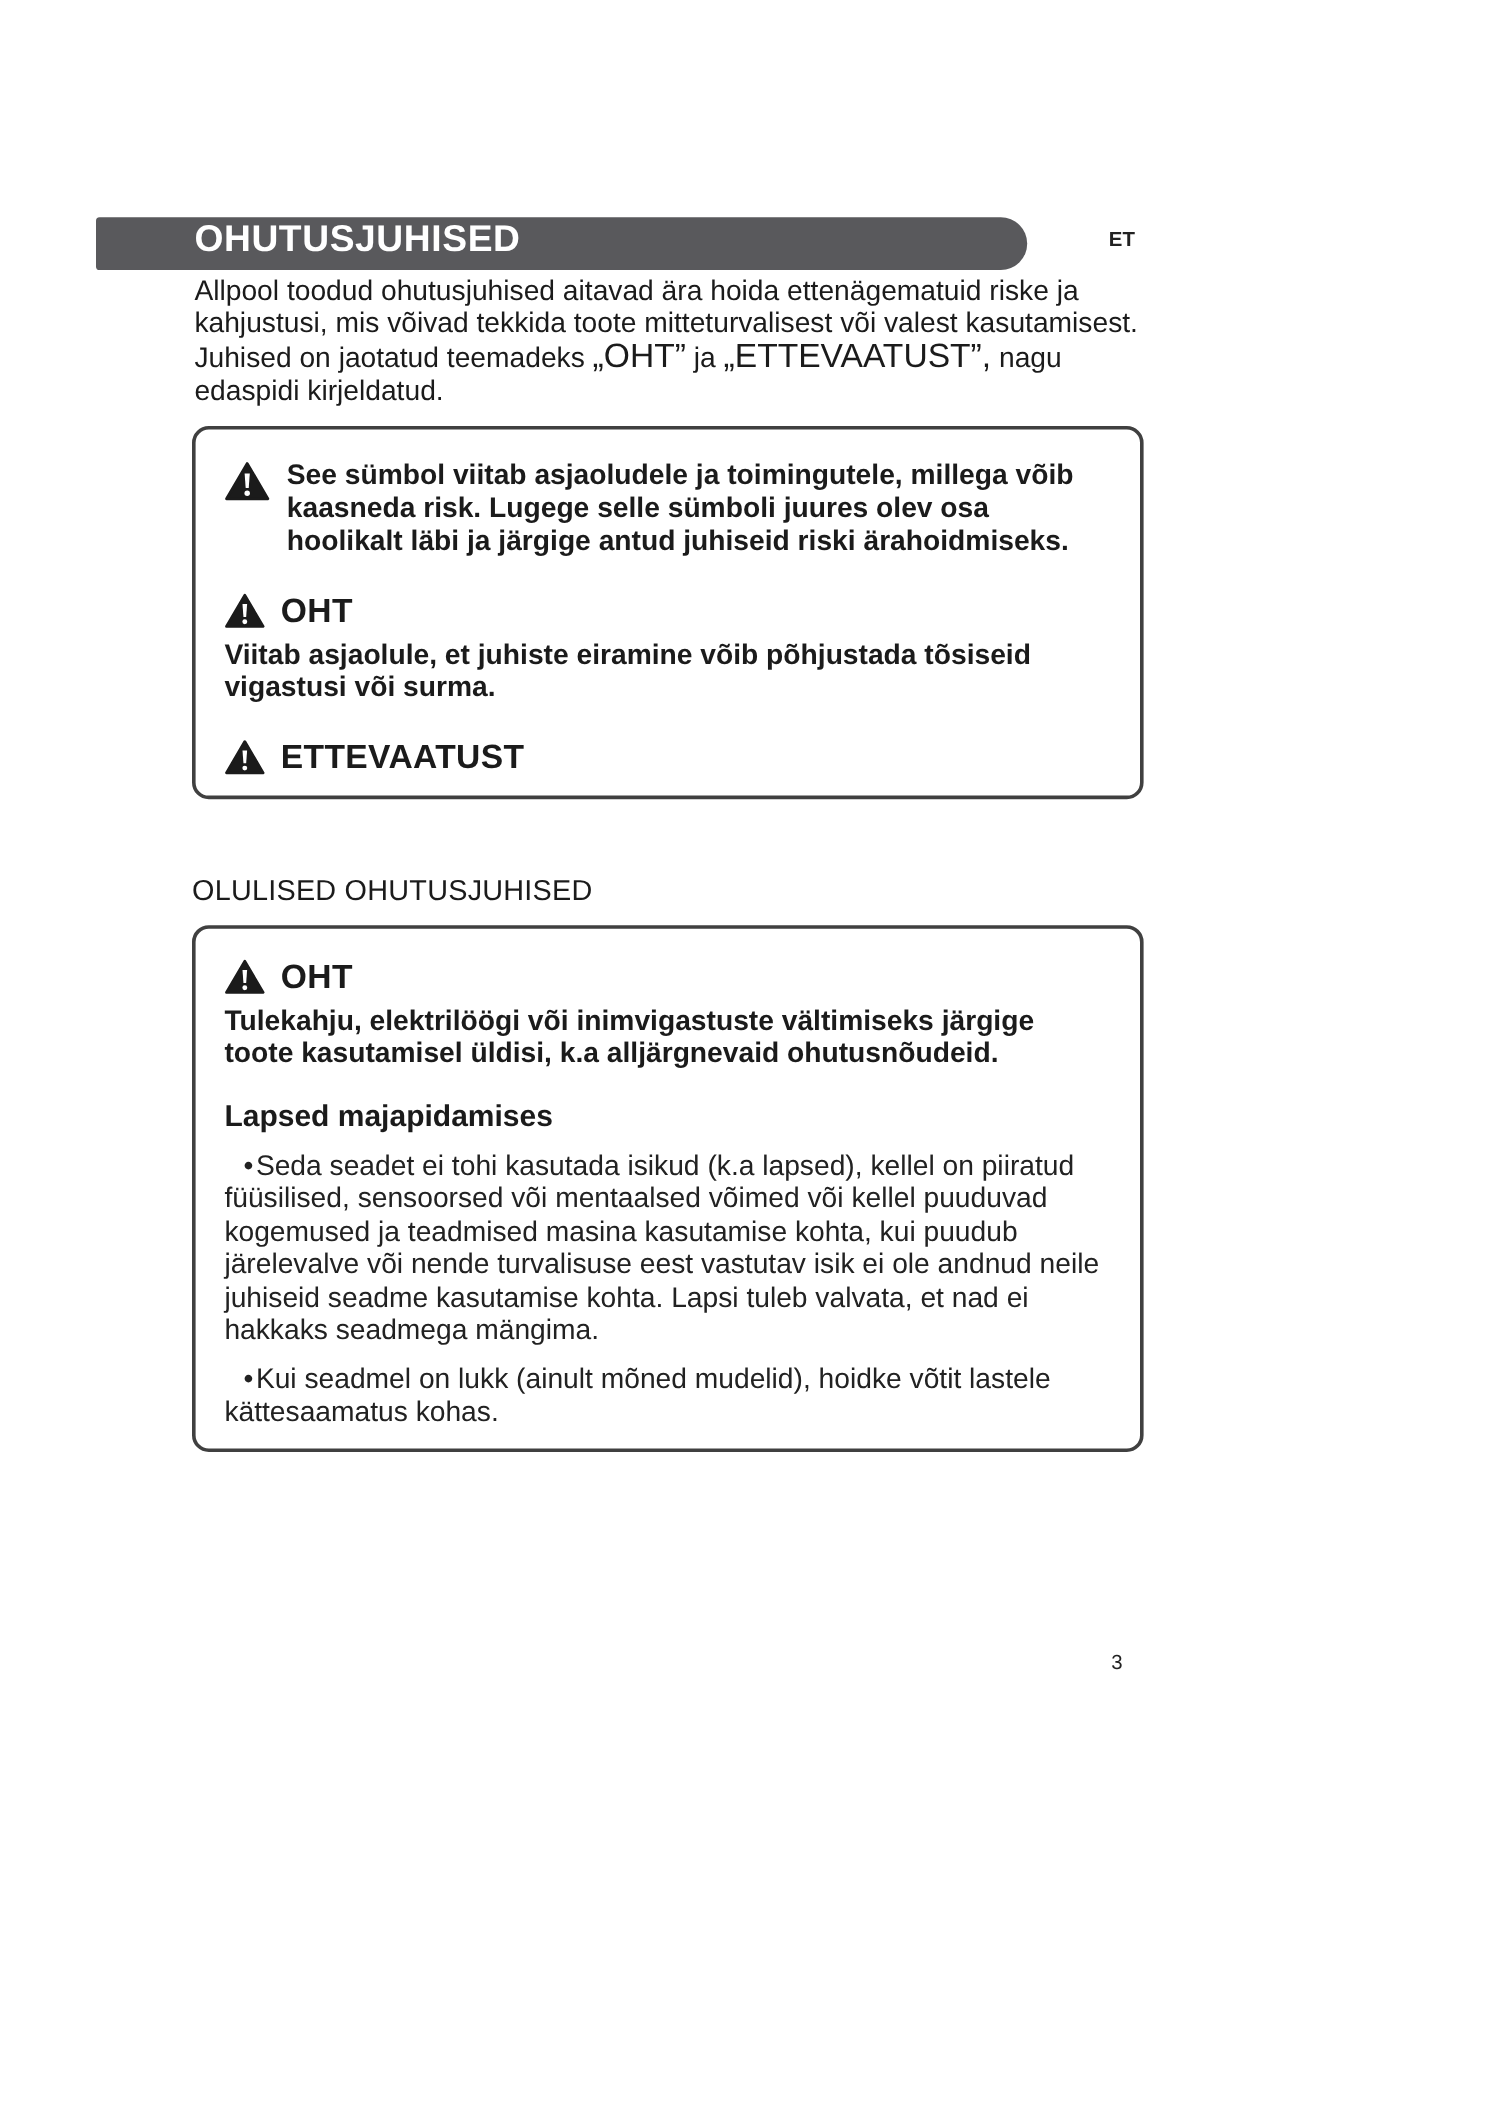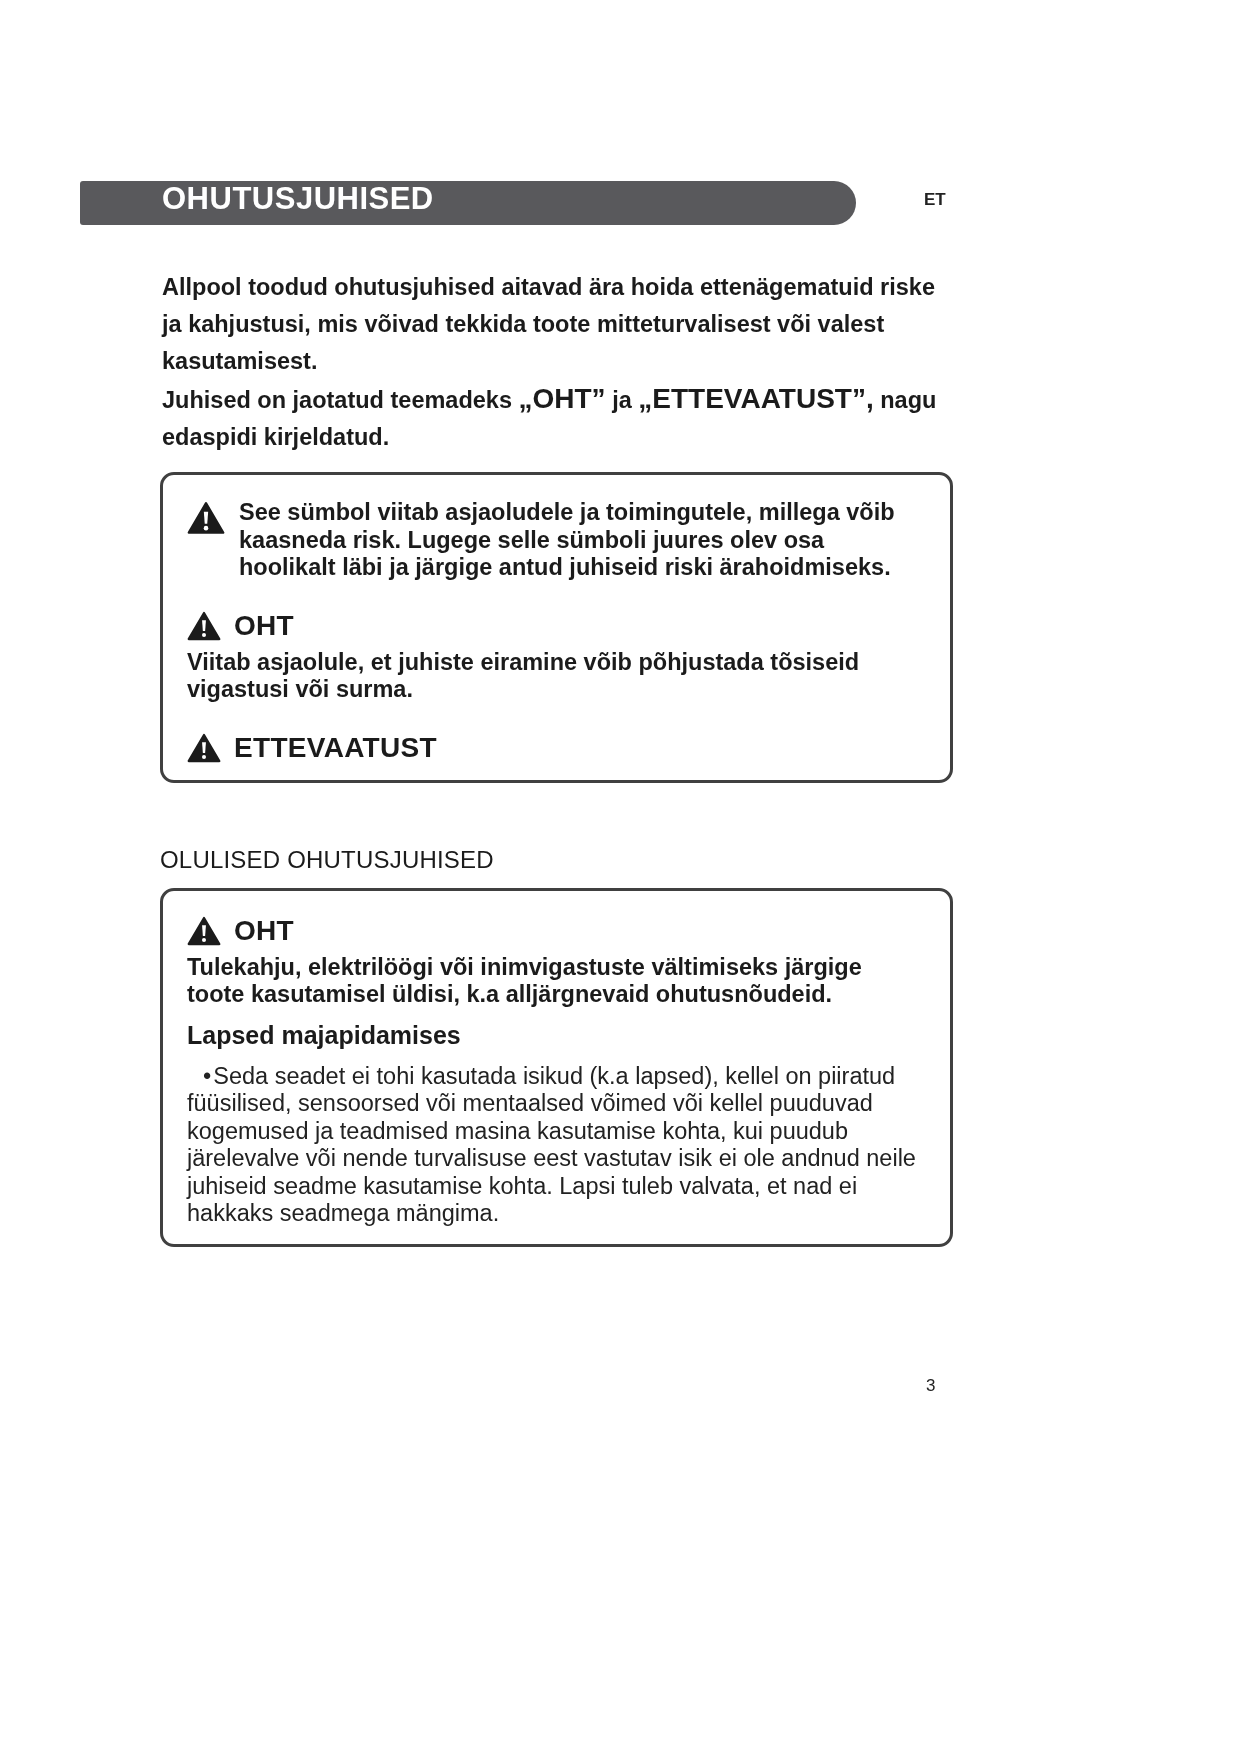--- a/index.html
+++ b/index.html
@@ -40,21 +40,21 @@
     color: #222;
   }
 
   .content {
     position: absolute;
     top: 229px;
     left: 160px;
     width: 793px;
   }
 
-  .intro { font-weight: bold; font-size: 23.5px; line-height: 37px; padding-left: 2px; margin-top: 40px; }
+  .intro { font-weight: normal; font-size: 23.5px; line-height: 27px; padding-left: 2px; }
   .intro p { margin: 0; }
   .intro .term { font-size: 28px; }
 
   .box {
     border: 3px solid #404040;
     border-radius: 14px;
     padding: 24px 26px 16px 24px;
     margin-top: 16px;
     background: #fff;
   }
@@ -77,21 +77,21 @@
   }
 
   .section-heading {
     font-size: 24px;
     font-weight: normal;
     margin-top: 63px;
     letter-spacing: 0.2px;
   }
   .section-heading + .box { margin-top: 14px; }
 
-  .sub-heading { font-weight: bold; font-size: 25px; margin-top: 12px; }
+  .sub-heading { font-weight: bold; font-size: 25px; margin-top: 24px; }
 
   .bullet {
     font-weight: normal;
     font-size: 23.5px;
     line-height: 27.5px;
     margin-top: 13px;
     text-indent: 16px;
     color: #222;
   }
   .bullet::before { content: "\2022"; margin-right: 2px; }
@@ -158,17 +158,18 @@
         <path d="M26.6 16 h6.8 l-1.4 19 h-4 Z" fill="#ffffff"></path>
         <circle cx="30" cy="42" r="3.6" fill="#ffffff"></circle>
       </svg>
       <span class="warn-title">OHT</span>
     </div>
     <p class="bold-para">Tulekahju, elektrilöögi või inimvigastuste vältimiseks järgige toote kasutamisel üldisi, k.a alljärgnevaid ohutusnõudeid.</p>
 
     <h3 class="sub-heading">Lapsed majapidamises</h3>
 
     <p class="bullet">Seda seadet ei tohi kasutada isikud (k.a lapsed), kellel on piiratud füüsilised, sensoorsed või mentaalsed võimed või kellel puuduvad kogemused ja teadmised masina kasutamise kohta, kui puudub järelevalve või nende turvalisuse eest vastutav isik ei ole andnud neile juhiseid seadme kasutamise kohta. Lapsi tuleb valvata, et nad ei hakkaks seadmega mängima.</p>
+    <p class="bullet">Kui seadmel on lukk (ainult mõned mudelid), hoidke võtit lastele kättesaamatus kohas.</p>
   </div>
 
 </div>
 
 <span class="page-number">3</span>
 
 </body></html>

